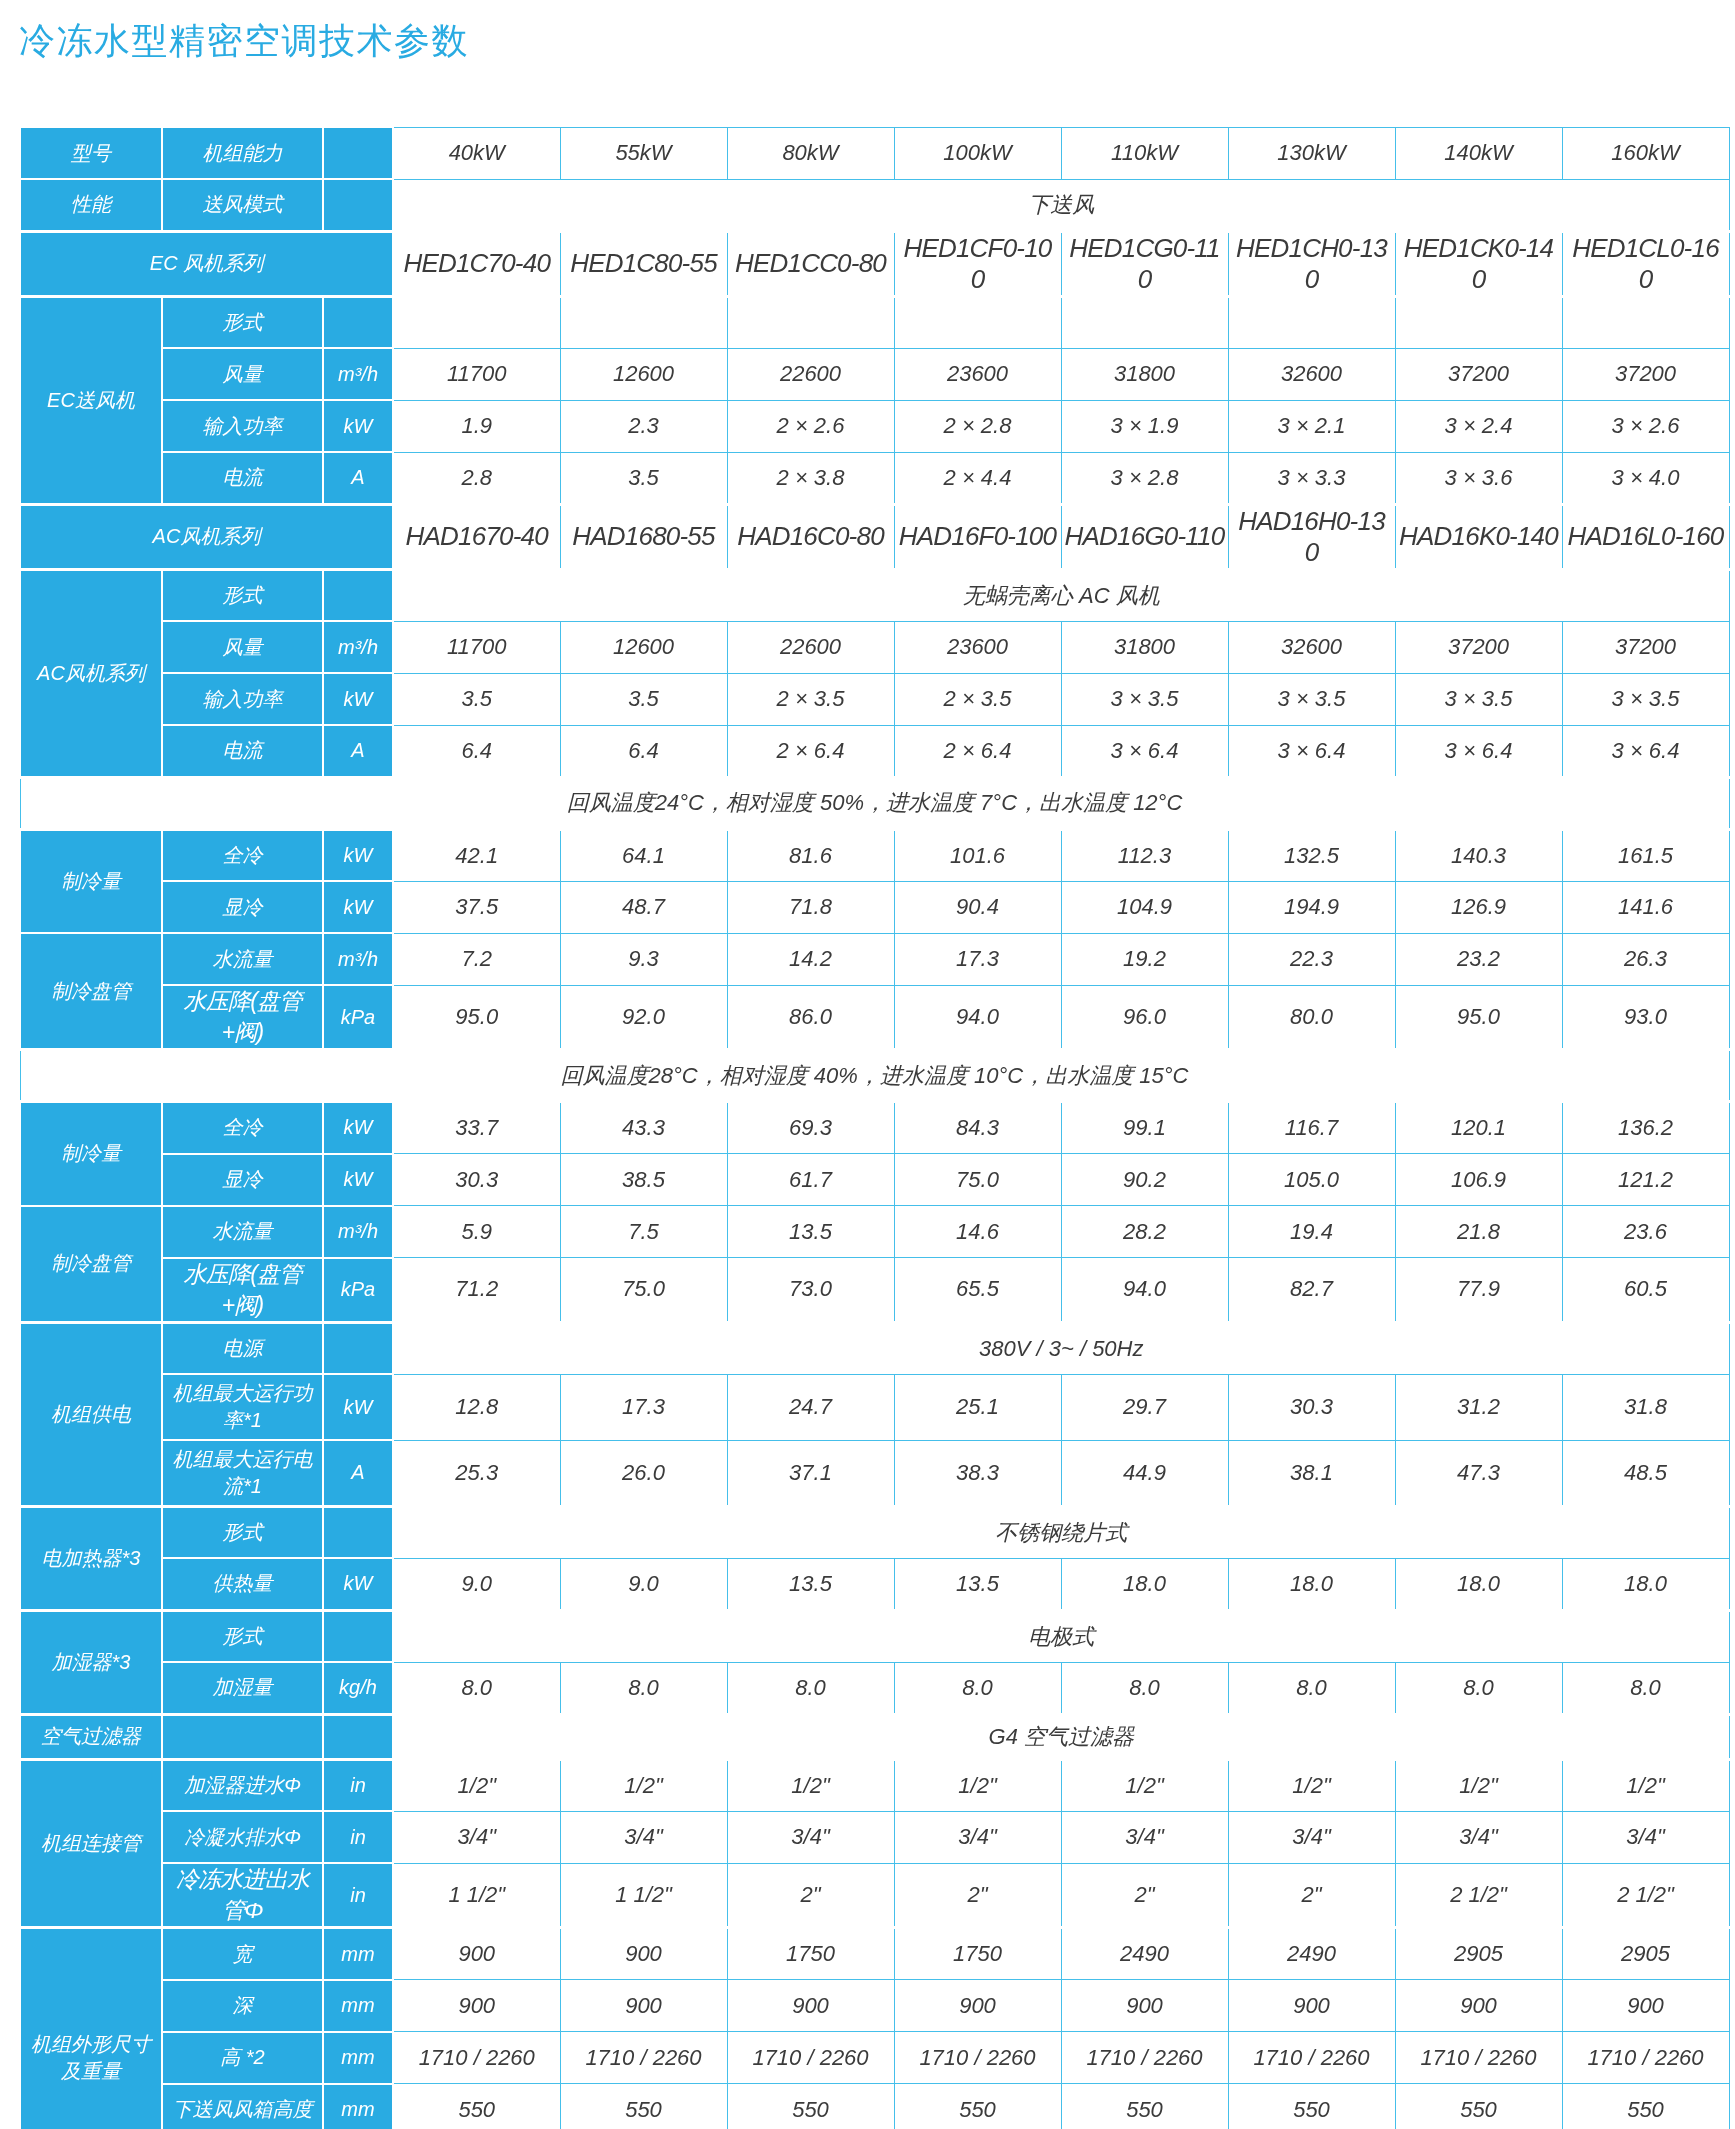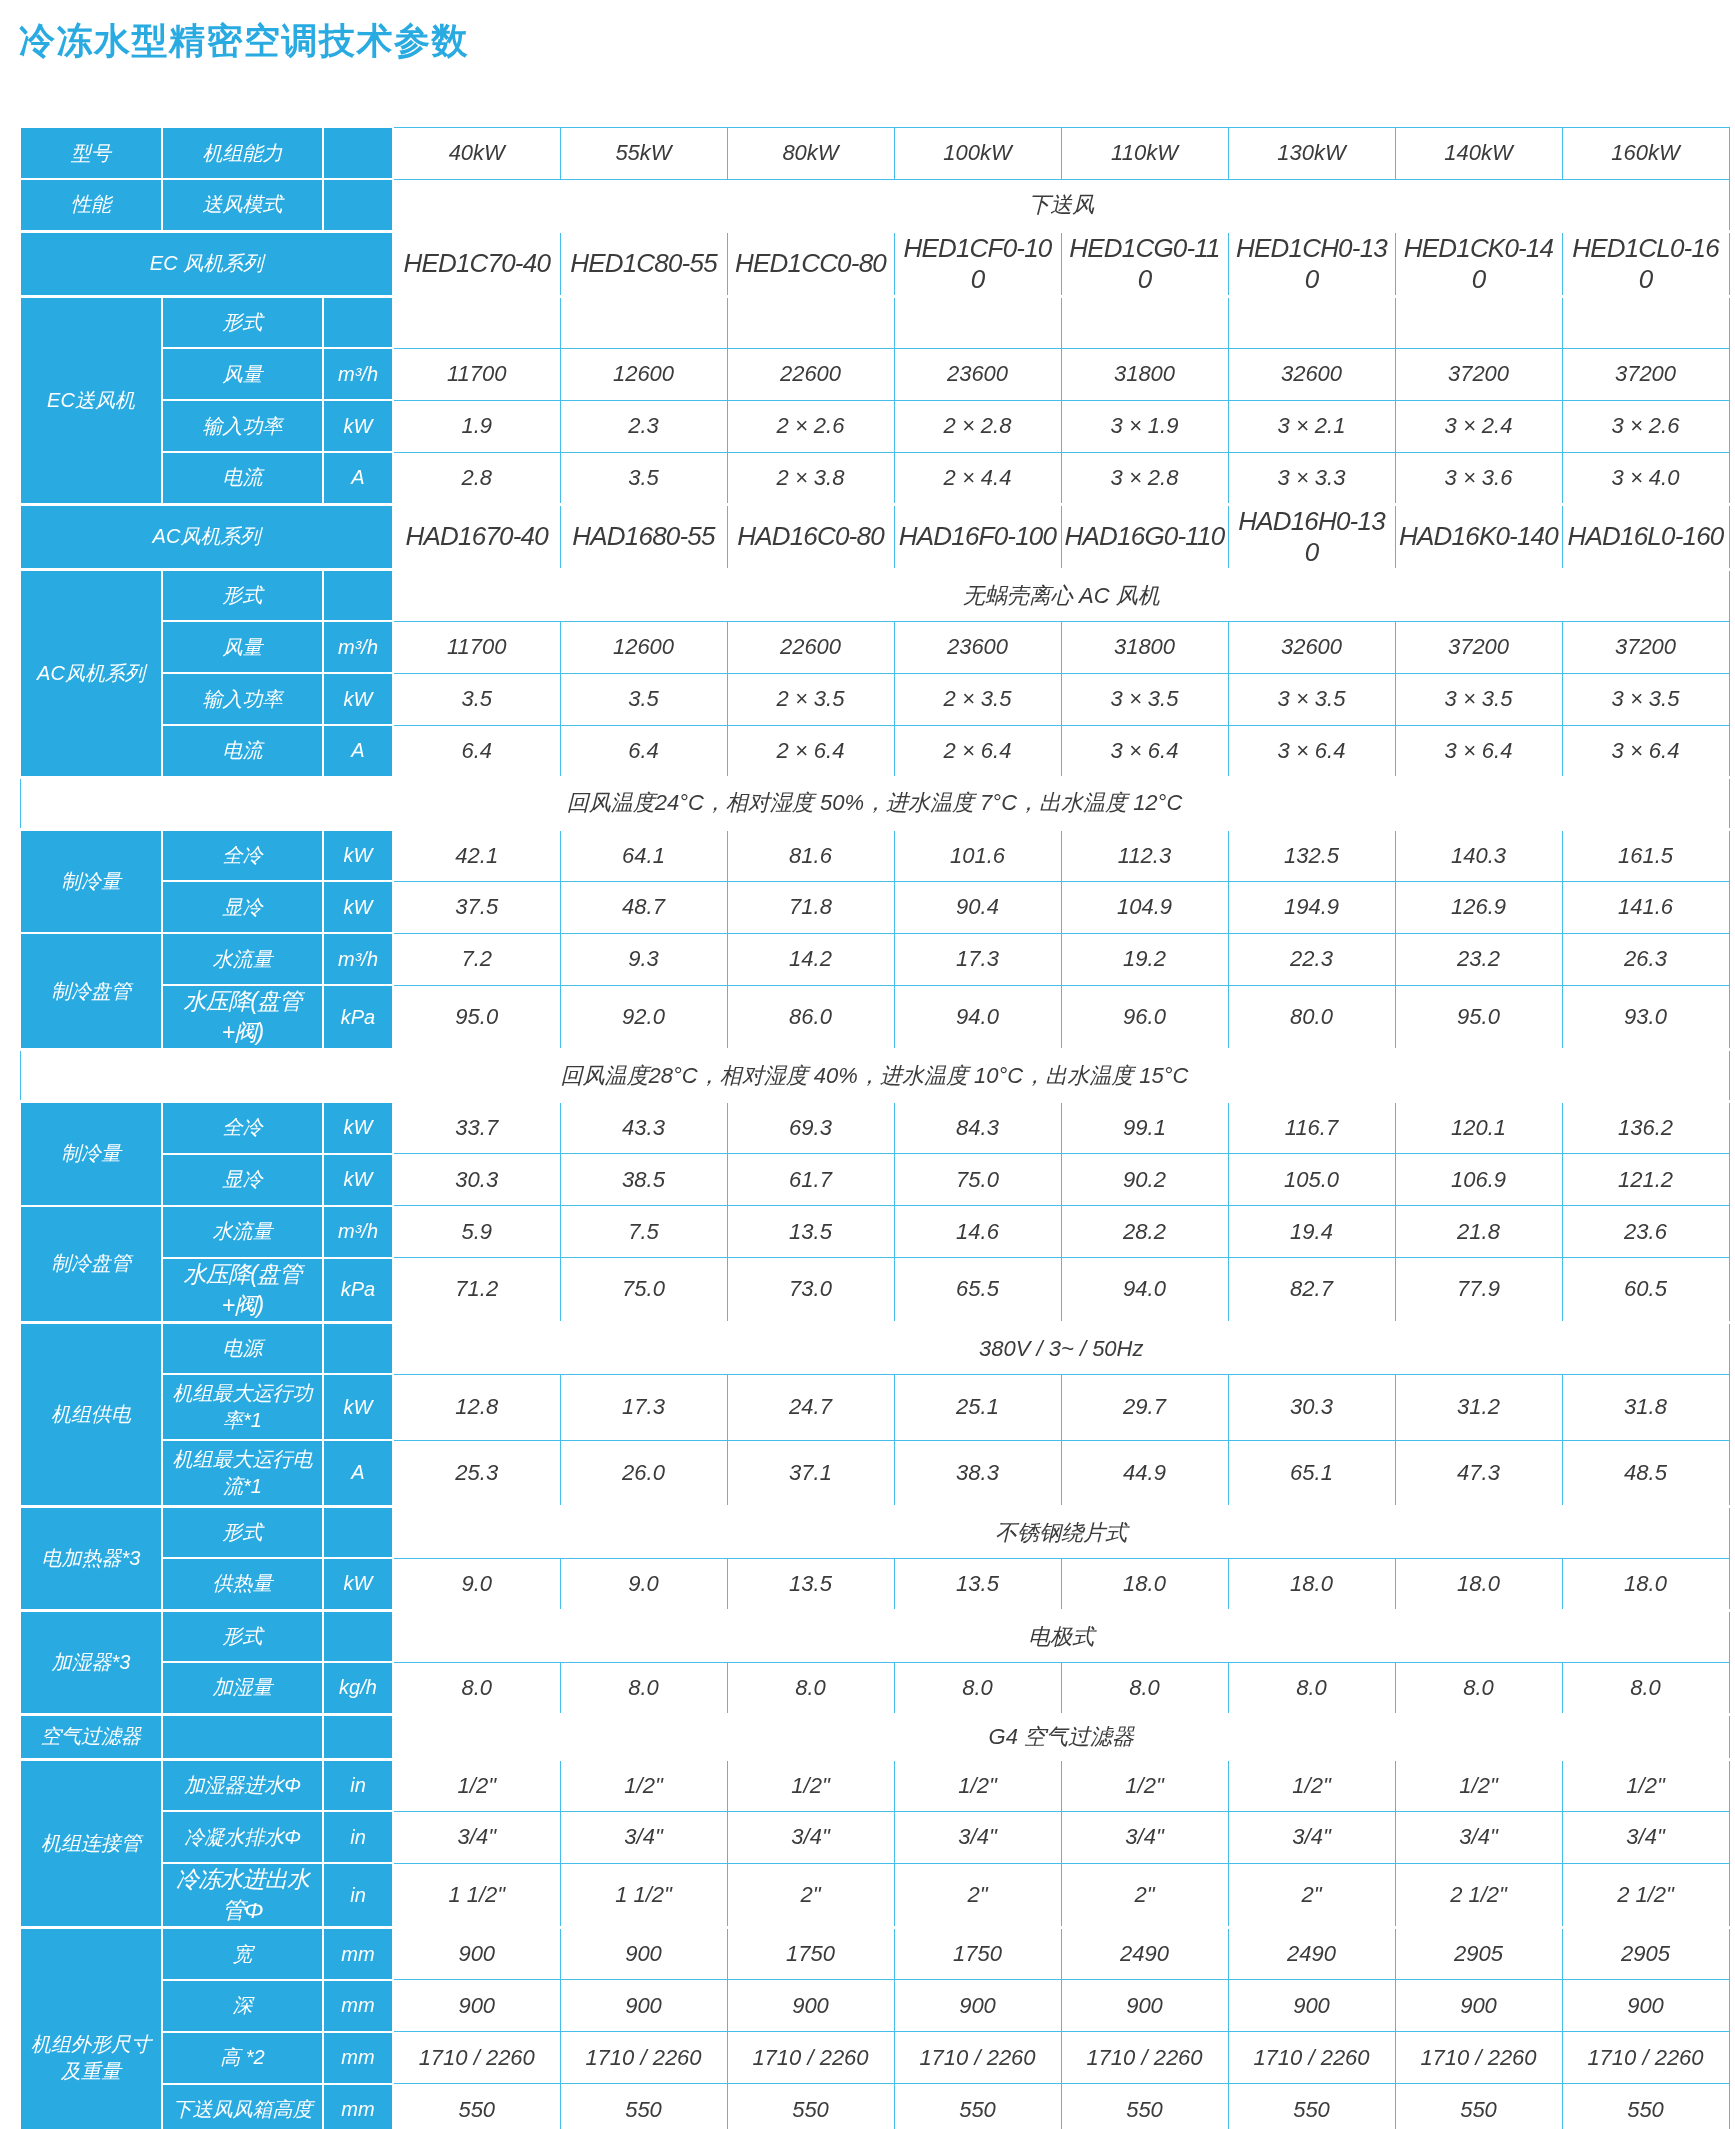--- a/index.html
+++ b/index.html
@@ -1,20 +1,20 @@
 <!DOCTYPE html>
 <html style="font-size:12.3px"><head>
 <meta charset="utf-8">
 <style>
   :root{ --accent:#29abe2; --grid:#45bfea; --ink:#3b3b3b; }
   html,body{margin:0;padding:0;background:#ffffff;}
   .page{position:relative;width:1735px;height:2129px;background:#fff;overflow:hidden;
         font-family:"Liberation Sans","DejaVu Sans",sans-serif;}
   .title{position:absolute;left:19px;top:17px;margin:0;color:var(--accent);
-         font-size:36px;font-weight:700;letter-spacing:1.5px;}
+         font-size:36px;font-weight:400;letter-spacing:1.5px;}
   table.spec{position:absolute;left:19px;top:126px;width:1709px;
              border-collapse:collapse;table-layout:fixed;font-style:italic;}
   table.spec tr{height:52px;}
   table.spec td{padding:0 3.1px;text-align:center;vertical-align:middle;
                 overflow:hidden;word-break:break-all;}
   td.blue{background:var(--accent);color:#ffffff;border:2.3px solid #ffffff;
           font-size:20px;line-height:1.35;}
   td.blue.long{font-size:23px;letter-spacing:-0.8px;}
   td.white{background:#ffffff;color:var(--ink);border:1.5px solid var(--grid);
            font-size:22px;}
@@ -299,21 +299,21 @@
           <td class="white">31.8</td>
         </tr>
         <tr style="height: 66px;">
           <td class="blue">机组最大运行电流*1</td>
           <td class="blue">A</td>
           <td class="white">25.3</td>
           <td class="white">26.0</td>
           <td class="white">37.1</td>
           <td class="white">38.3</td>
           <td class="white">44.9</td>
-          <td class="white">65.1</td>
+          <td class="white">38.1</td>
           <td class="white">47.3</td>
           <td class="white">48.5</td>
         </tr>
         <tr class="sec">
           <td class="blue" rowspan="2">电加热器*3</td>
           <td class="blue">形式</td>
           <td class="blue"></td>
           <td class="white" colspan="8">不锈钢绕片式</td>
         </tr>
         <tr>

